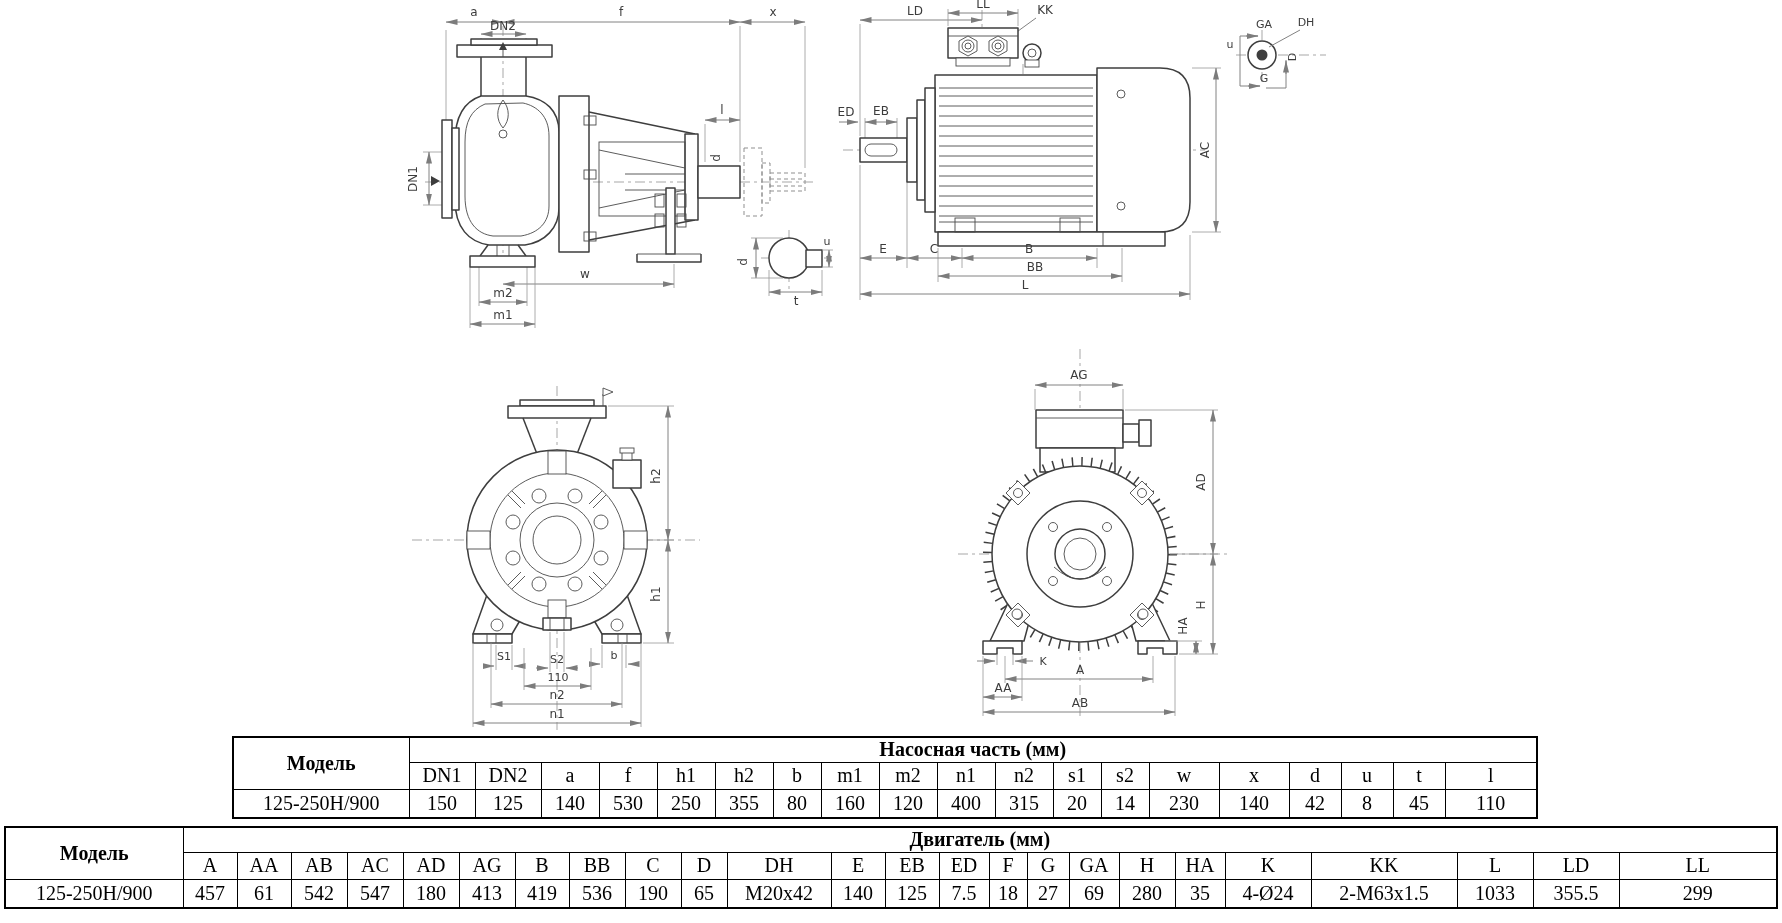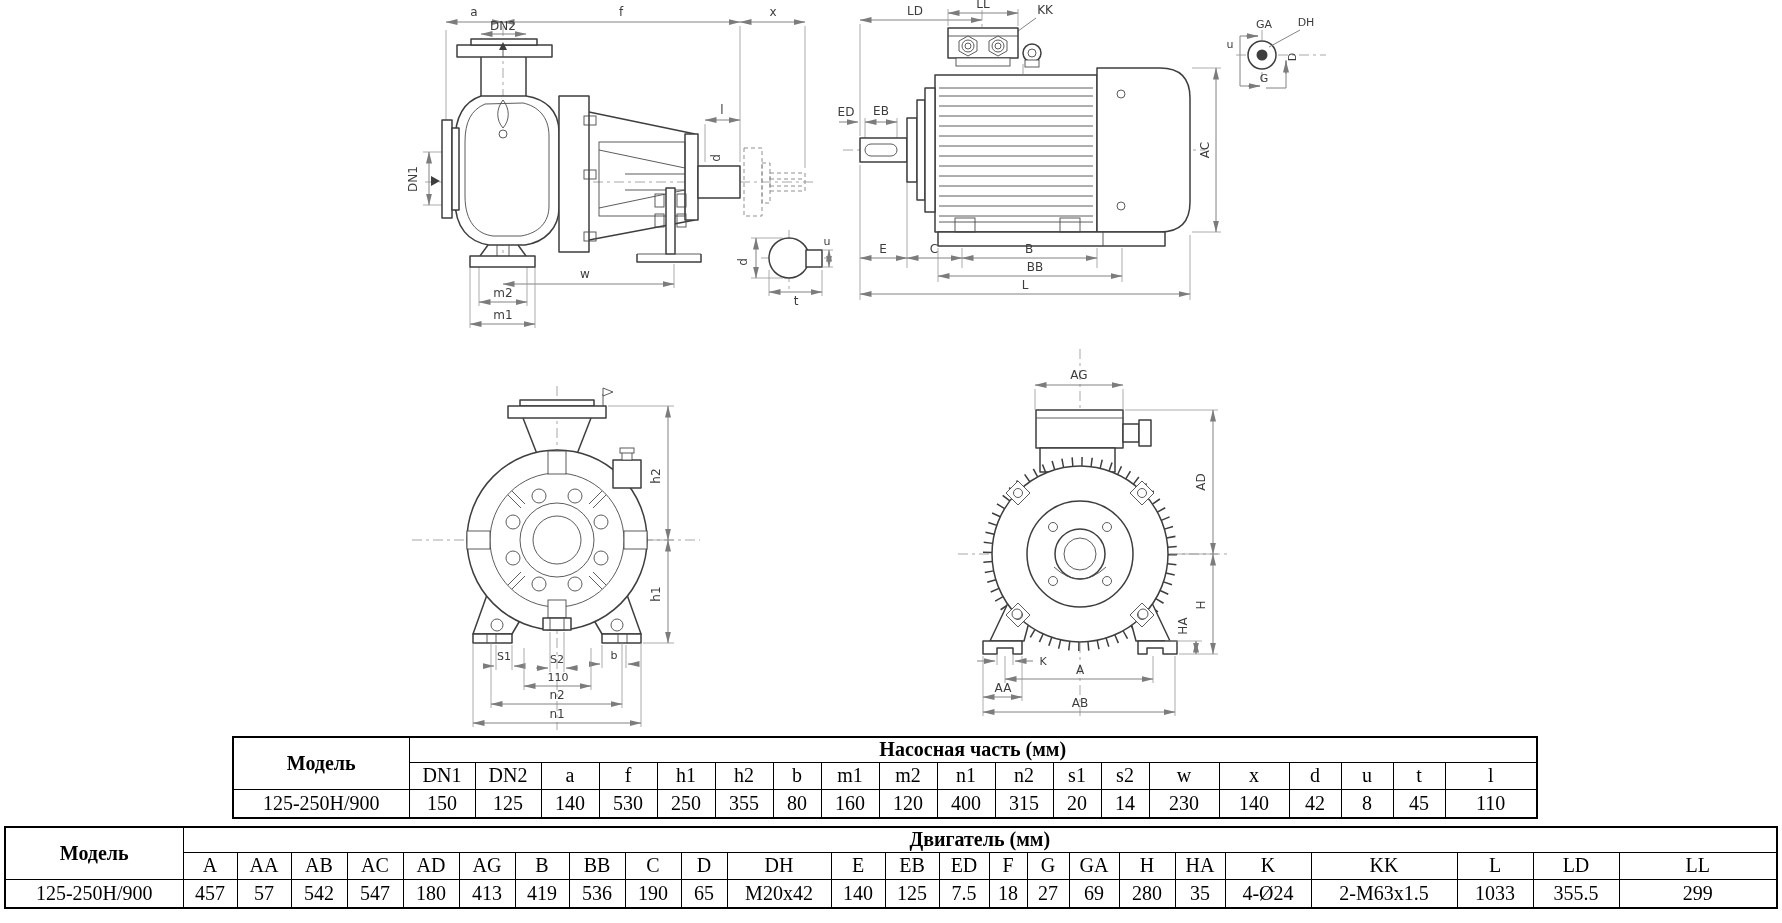--- a/index.html
+++ b/index.html
@@ -557,21 +557,21 @@
     <td>HA</td>
     <td>K</td>
     <td>KK</td>
     <td>L</td>
     <td>LD</td>
     <td>LL</td>
   </tr>
   <tr class="rd">
     <td>125-250Н/900</td>
     <td>457</td>
-    <td>57</td>
+    <td>61</td>
     <td>542</td>
     <td>547</td>
     <td>180</td>
     <td>413</td>
     <td>419</td>
     <td>536</td>
     <td>190</td>
     <td>65</td>
     <td>M20x42</td>
     <td>140</td>

